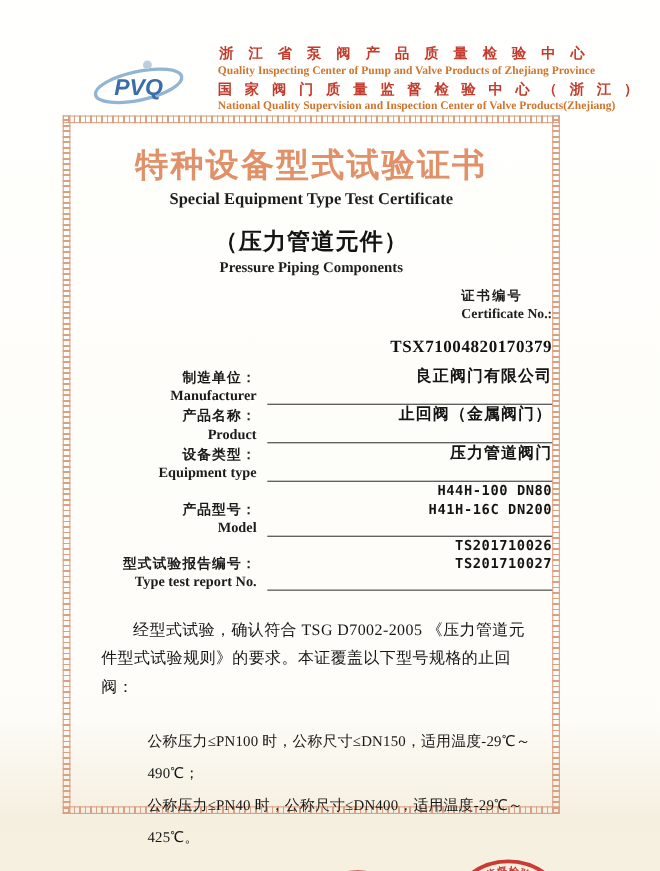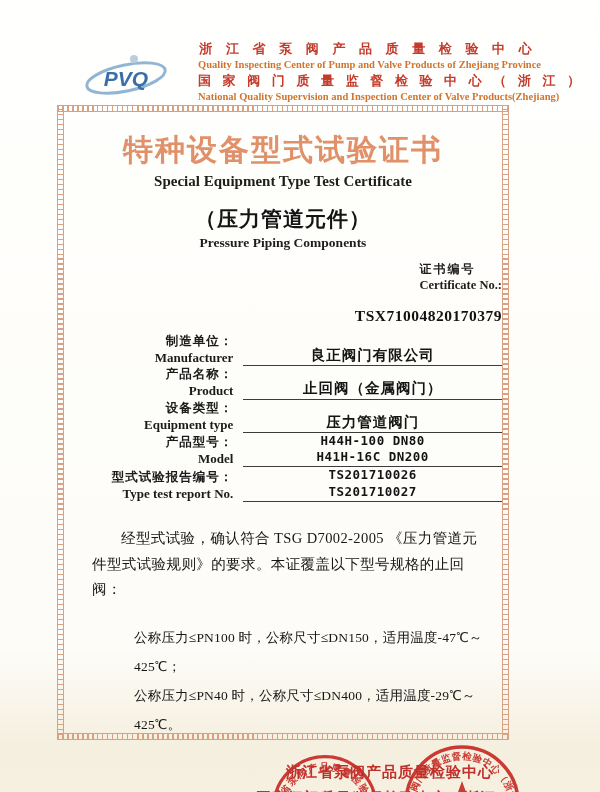--- a/index.html
+++ b/index.html
@@ -56,21 +56,21 @@
   .cert-label-en { font-size: 12.5px; font-weight: 700; color: #1d1d1d; }
   .cert-value { font-size: 15.5px; font-weight: 700; color: #111; padding-bottom: 1px; letter-spacing: 0.5px; }
 
   
   .fields { margin-top: 7px; }
   .f-row { display: flex; align-items: flex-end; min-height: 30px; }
   .f-label { width: 188px; display: flex; flex-direction: column; align-items: flex-end; padding-right: 10px; }
   .f-cn { font-family: "Liberation Sans", sans-serif; font-size: 12.5px; font-weight: 700; color: #1b1b1b; letter-spacing: 1px; }
   .f-en { font-size: 13px; font-weight: 700; color: #1b1b1b; line-height: 1.25; }
   .f-value { width: 272px; border-bottom: 1px solid #3c3c3c; text-align: center;
-    display: flex; flex-direction: column; justify-content: flex-end; padding-bottom: 1px; }
+    display: flex; flex-direction: column; justify-content: flex-end; padding-bottom: 16px; align-items: flex-end; }
   .f-value .v { font-size: 14.5px; font-weight: 600; color: #141414; line-height: 1.25; letter-spacing: 1px; }
   .f-value .v-mono { font-family: "DejaVu Sans Mono", monospace; font-size: 12.5px; font-weight: 600; letter-spacing: 0.5px; line-height: 1.3; }
 
   
   .paragraph { margin: 24px 24px 0 28px; font-size: 14.5px; line-height: 1.78; color: #161616;
     text-indent: 2em; font-weight: 500; letter-spacing: 0.4px; }
   .specs { margin: 20px 10px 0 70px; }
   .spec-line { font-size: 13.5px; line-height: 2.15; color: #161616; font-weight: 500; letter-spacing: 0.2px; }
 
   
@@ -176,21 +176,21 @@
             <span class="v v-mono">TS201710026</span>
             <span class="v v-mono">TS201710027</span>
           </div>
         </div>
 
       </div>
 
       <div class="paragraph">经型式试验，确认符合 TSG D7002-2005 《压力管道元件型式试验规则》的要求。本证覆盖以下型号规格的止回阀：</div>
 
       <div class="specs">
-        <div class="spec-line">公称压力≤PN100 时，公称尺寸≤DN150，适用温度-47℃～425℃；</div>
+        <div class="spec-line">公称压力≤PN100 时，公称尺寸≤DN150，适用温度-29℃～490℃；</div>
         <div class="spec-line">公称压力≤PN40 时，公称尺寸≤DN400，适用温度-29℃～425℃。</div>
       </div>
 
       <div class="stamp-area">
         <div class="stamp-text st1">浙江省泵阀产品质量检验中心</div>
         <div class="stamp-text st2">国家阀门质量监督检验中心（浙江）</div>
         <div class="stamp-text st3">2017 年 11 月 09 日</div>
 
         <div class="seal seal-left">
           <svg width="110" height="110" viewBox="0 0 120 120">

